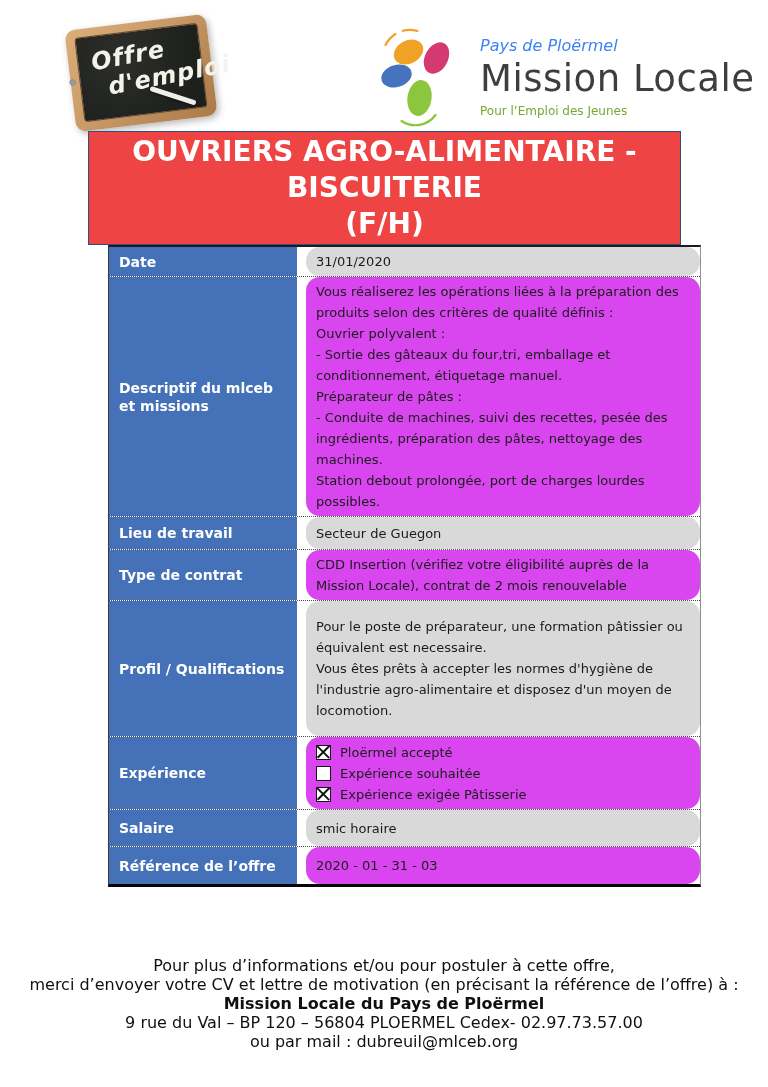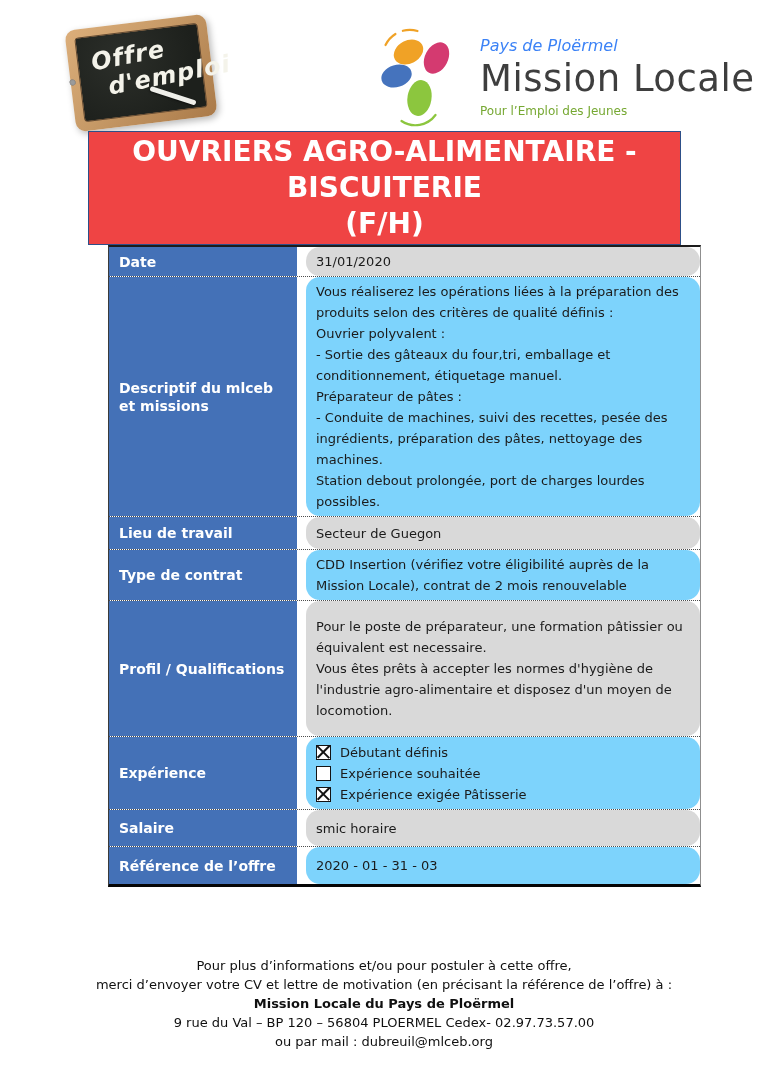--- a/index.html
+++ b/index.html
@@ -44,34 +44,34 @@
     border-top:2px solid #1c1c1c; border-bottom:3px solid #050505;
     border-left:1px solid #3a3a3a; border-right:1px solid #8f8f8f;margin-left:20px; }
   .row { display:flex; border-bottom:1px dotted #4d4d4d; }
   .row:last-child { border-bottom:none; }
   .cell-label { width:188px; flex:none; color:#ffffff; font-weight:bold; font-size:14px;
     line-height:18px; padding:4px 6px 4px 10px; display:flex; align-items:center;
     white-space:pre-line; }
   .gap { width:9px; flex:none; background:#ffffff; }
   .cell-value { flex:1; padding:4px 10px; font-size:13px; line-height:21px; color:#1b1b1b;
     display:flex; flex-direction:column; justify-content:center; white-space:pre-line;border-radius:14px; }
-  .row.white .cell-value { background:#7dd3fc; }
+  .row.white .cell-value { background:#d946ef; }
 
   
   .exp-option { display:flex; align-items:center; line-height:21px; }
   .checkbox { width:15px; height:15px; flex:none; margin-right:9px; position:relative;
     border:1.5px solid #141414; background:#ffffff; }
   .checkbox.checked::before, .checkbox.checked::after { content:""; position:absolute;
     left:-2px; top:5px; width:16.5px; height:1.5px; background:#141414; }
   .checkbox.checked::before { transform:rotate(45deg); }
   .checkbox.checked::after { transform:rotate(-45deg); }
 
   
   .footer { position:absolute; left:0; top:956px; width:768px; text-align:center;
-    font-size:13px; line-height:19px; color:#101010; }
+    font-size:16px; line-height:19px; color:#101010; }
   .footer .bold { font-weight:bold; }
 </style>
 </head>
 <body>
 
 <div class="page">
 
   <div class="chalkboard">
     <div class="board">
       <div class="chalk-text">
@@ -140,21 +140,21 @@
       <div class="cell-value" style="background: rgb(217, 217, 217);">Pour le poste de préparateur, une formation pâtissier ou équivalent est necessaire.
 Vous êtes prêts à accepter les normes d'hygiène de l'industrie agro-alimentaire et disposez d'un moyen de locomotion.</div>
     </div>
 
     <div class="row white" style="min-height:73px">
       <div class="cell-label accent-bg" style="background: rgb(68, 113, 183);">Expérience</div>
       <div class="gap"></div>
       <div class="cell-value">
         <div class="exp-option">
           <span class="checkbox checked"></span>
-          <span>Débutant définis</span>
+          <span>Ploërmel accepté</span>
         </div>
         <div class="exp-option">
           <span class="checkbox"></span>
           <span>Expérience souhaitée</span>
         </div>
         <div class="exp-option">
           <span class="checkbox checked"></span>
           <span>Expérience exigée Pâtisserie</span>
         </div>
       </div>

